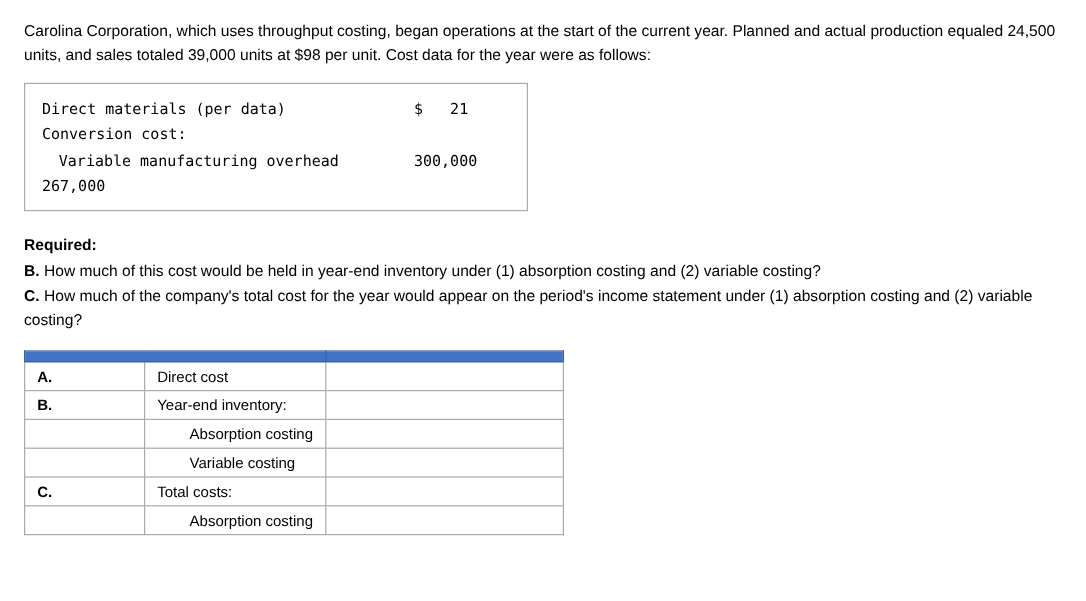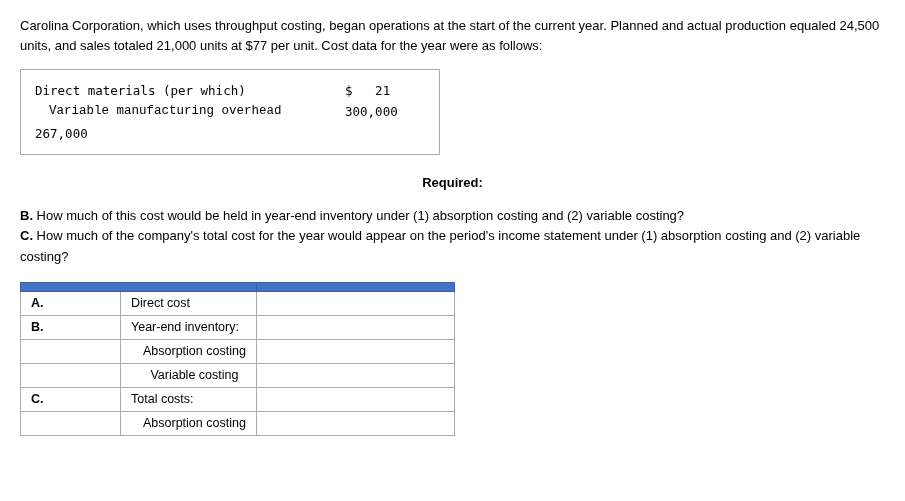--- a/index.html
+++ b/index.html
@@ -36,22 +36,21 @@
     .required-section {
       margin-bottom: 14px;
     }
     .required-section p {
       font-size: 13px;
       line-height: 1.6;
     }
     .required-label {
       font-weight: bold;
       font-size: 13px;
-      margin-bottom: 12px;
-      text-align: center;
+      margin-bottom: 1px;
     }
     .answer-table {
       border-collapse: collapse;
       min-width: 320px;
       margin-top: 10px;
     }
     .answer-table th {
       background: #4472c4;
       color: #fff;
       padding: 4px 10px;
@@ -65,45 +64,48 @@
       padding: 4px 10px;
       font-size: 12.5px;
       background: #fff;
       min-width: 100px;
     }
     .answer-table td.row-label {
       background: #fff;
       font-weight: normal;
     }
     .answer-table td.row-label.indent {
-      padding-left: 22px;
-      text-align: center;
+      padding-left: 37px;
     }
     .answer-table td.input-cell {
       background: #fff;
       min-width: 120px;
     }
     .answer-table tr td:first-child {
       font-weight: normal;
     }
   </style>
 </head>
 <body>
 
 
 
-<p class="intro-text">Carolina Corporation, which uses throughput costing, began operations at the start of the current year. Planned and actual production equaled 24,500 units, and sales totaled 21,000 units at $77 per unit. Cost data for the year were as follows:</p>
+<p class="intro-text">Carolina Corporation, which uses throughput costing, began operations at the start of the current year. Planned and actual production equaled 24,500 units, and sales totaled 39,000 units at $98 per unit. Cost data for the year were as follows:</p>
 
 <div class="cost-table">
   <div class="cost-table-row">
-    <span class="label">Direct materials (per which)</span>
+    <span class="label">Direct materials (per data)</span>
     <span class="value">$&nbsp;&nbsp;&nbsp;21</span>
   </div>
   <div class="cost-table-row">
-    <span class="label" style="padding-left:14px;font-family:Liberation Mono, monospace;">Variable manufacturing overhead</span>
+    <span class="label">Conversion cost:</span>
+    <span class="value"></span>
+  </div>
+  <div class="cost-table-row">
+    <span class="label" style="padding-left:14px;">Variable manufacturing overhead</span>
     <span class="value">300,000</span>
   </div>
   <div class="cost-table-row">
     <span class="value">267,000</span>
   </div>
 </div>
 
 <div class="required-section">
   <p class="required-label">Required:</p>
   <p><strong>B.</strong> How much of this cost would be held in year-end inventory under (1) absorption costing and (2) variable costing?</p>

